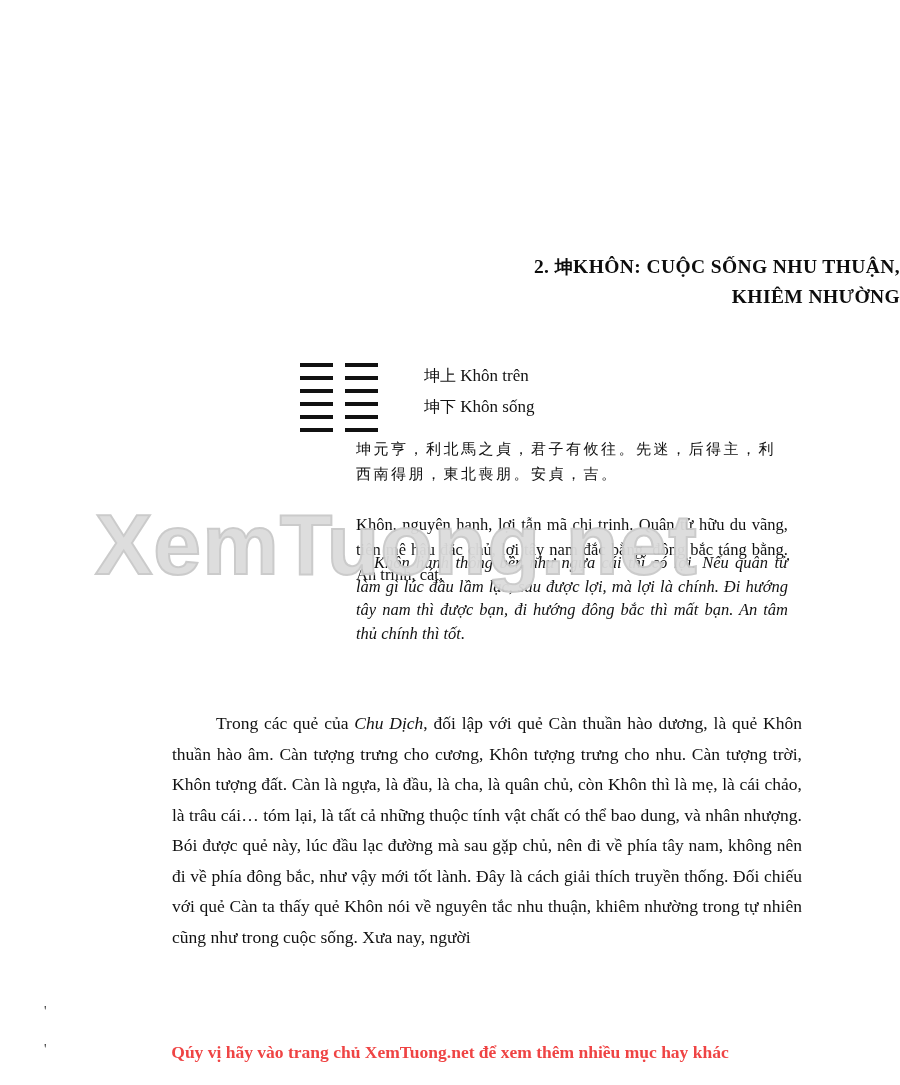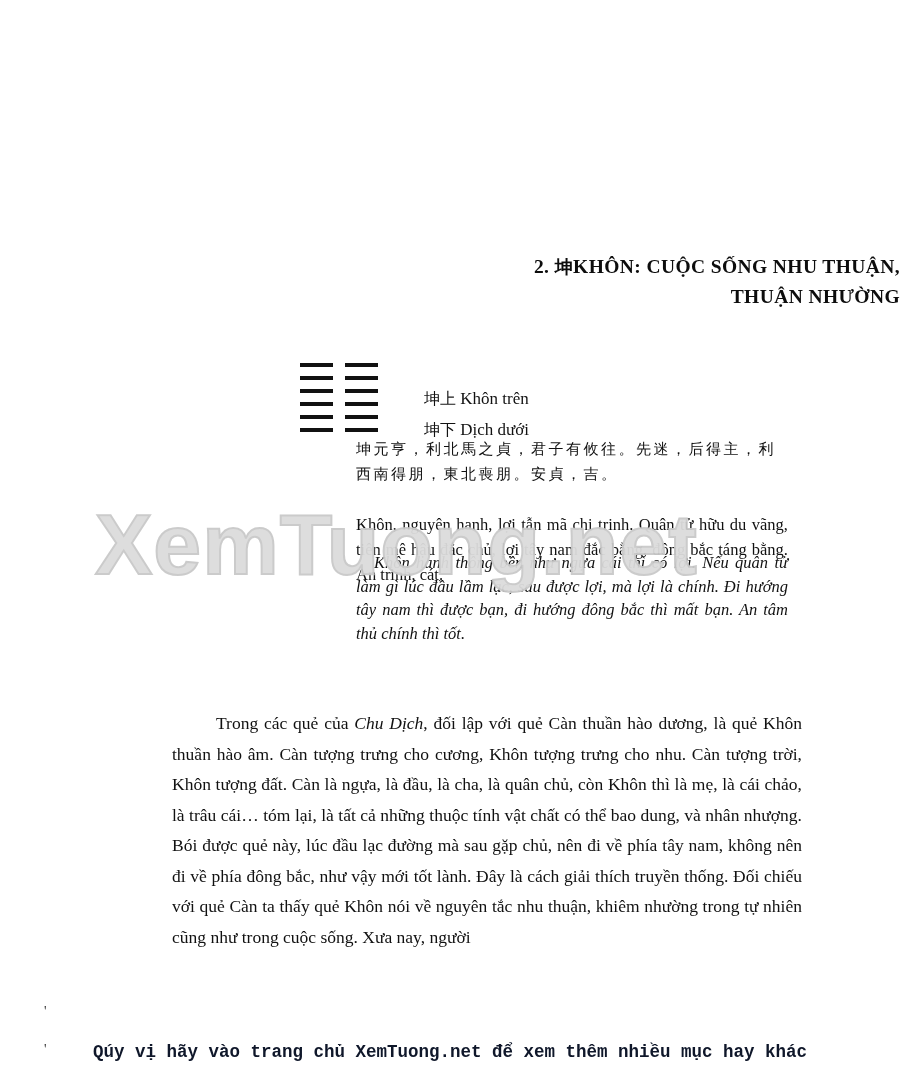--- a/index.html
+++ b/index.html
@@ -88,21 +88,20 @@
     background: #111111;
     margin-top: 3px;
   }
 
   
   .trigram-labels {
     position: absolute;
     left: 424px;
     top: 360px;
     z-index: 2;
-    margin-top: 23px;
   }
   .trigram-line {
     font-size: 17px;
     line-height: 31px;
     color: #121212;
     white-space: nowrap;
   }
   .trigram-line .han-glyph {
     font-family: "DejaVu Sans", sans-serif;
     font-weight: 400;
@@ -178,36 +177,36 @@
     top: 1042px;
     font-size: 14px;
     color: #333;
   }
   .footer {
     position: absolute;
     left: 0;
     top: 1042px;
     width: 900px;
     text-align: center;
-    font-family: Liberation Mono, monospace;
+    font-family: Liberation Serif, serif;
     font-size: 17.5px;
     font-weight: 600;
-    color: #0f172a;
+    color: #ef4444;
     z-index: 3;
   }
   .footer .brand { font-weight: 700; }
 </style>
 </head>
 <body>
 
 <div class="page">
 
   <div class="title-block">
     <div class="title-line title-line-1"><span>2.</span> <span class="han-glyph">坤</span><span>KHÔN: CUỘC SỐNG NHU THUẬN,</span></div>
-    <div class="title-line title-line-2">THUẬN NHƯỜNG</div>
+    <div class="title-line title-line-2">KHIÊM NHƯỜNG</div>
   </div>
 
   <div class="hexagram">
     <div class="hex-row">
         <span class="hex-half"></span>
         <span class="hex-half"></span>
       </div>
     <div class="hex-row">
         <span class="hex-half"></span>
         <span class="hex-half"></span>
@@ -225,21 +224,21 @@
         <span class="hex-half"></span>
       </div>
     <div class="hex-row">
         <span class="hex-half"></span>
         <span class="hex-half"></span>
       </div>
   </div>
 
   <div class="trigram-labels">
     <div class="trigram-line"><span class="han-glyph">坤上</span> <span>Khôn trên</span></div>
-    <div class="trigram-line"><span class="han-glyph">坤下</span> <span>Dịch dưới</span></div>
+    <div class="trigram-line"><span class="han-glyph">坤下</span> <span>Khôn sống</span></div>
   </div>
 
   <div class="chinese-text">坤元亨，利北馬之貞，君子有攸往。先迷，后得主，利西南得朋，東北喪朋。安貞，吉。</div>
 
   <div class="translit">Khôn, nguyên hanh, lợi tẫn mã chi trinh. Quân tử hữu du vãng, tiên mê hậu đắc chủ, lợi tây nam đắc bằng, đông bắc táng bằng. An trinh, cát.</div>
 
   <div class="translation">Khôn hanh thông bền như ngựa cái thì có lợi. Nếu quân tử làm gì lúc đầu lầm lạc, sau được lợi, mà lợi là chính. Đi hướng tây nam thì được bạn, đi hướng đông bắc thì mất bạn. An tâm thủ chính thì tốt.</div>
 
   <div class="body-text"><span>Trong các quẻ của </span><i>Chu Dịch</i><span>, đối lập với quẻ Càn thuần hào dương, là quẻ Khôn thuần hào âm. Càn tượng trưng cho cương, Khôn tượng trưng cho nhu. Càn tượng trời, Khôn tượng đất. Càn là ngựa, là đầu, là cha, là quân chủ, còn Khôn thì là mẹ, là cái chảo, là trâu cái… tóm lại, là tất cả những thuộc tính vật chất có thể bao dung, và nhân nhượng. Bói được quẻ này, lúc đầu lạc đường mà sau gặp chủ, nên đi về phía tây nam, không nên đi về phía đông bắc, như vậy mới tốt lành. Đây là cách giải thích truyền thống. Đối chiếu với quẻ Càn ta thấy quẻ Khôn nói về nguyên tắc nhu thuận, khiêm nhường trong tự nhiên cũng như trong cuộc sống. Xưa nay, người</span></div>
 

